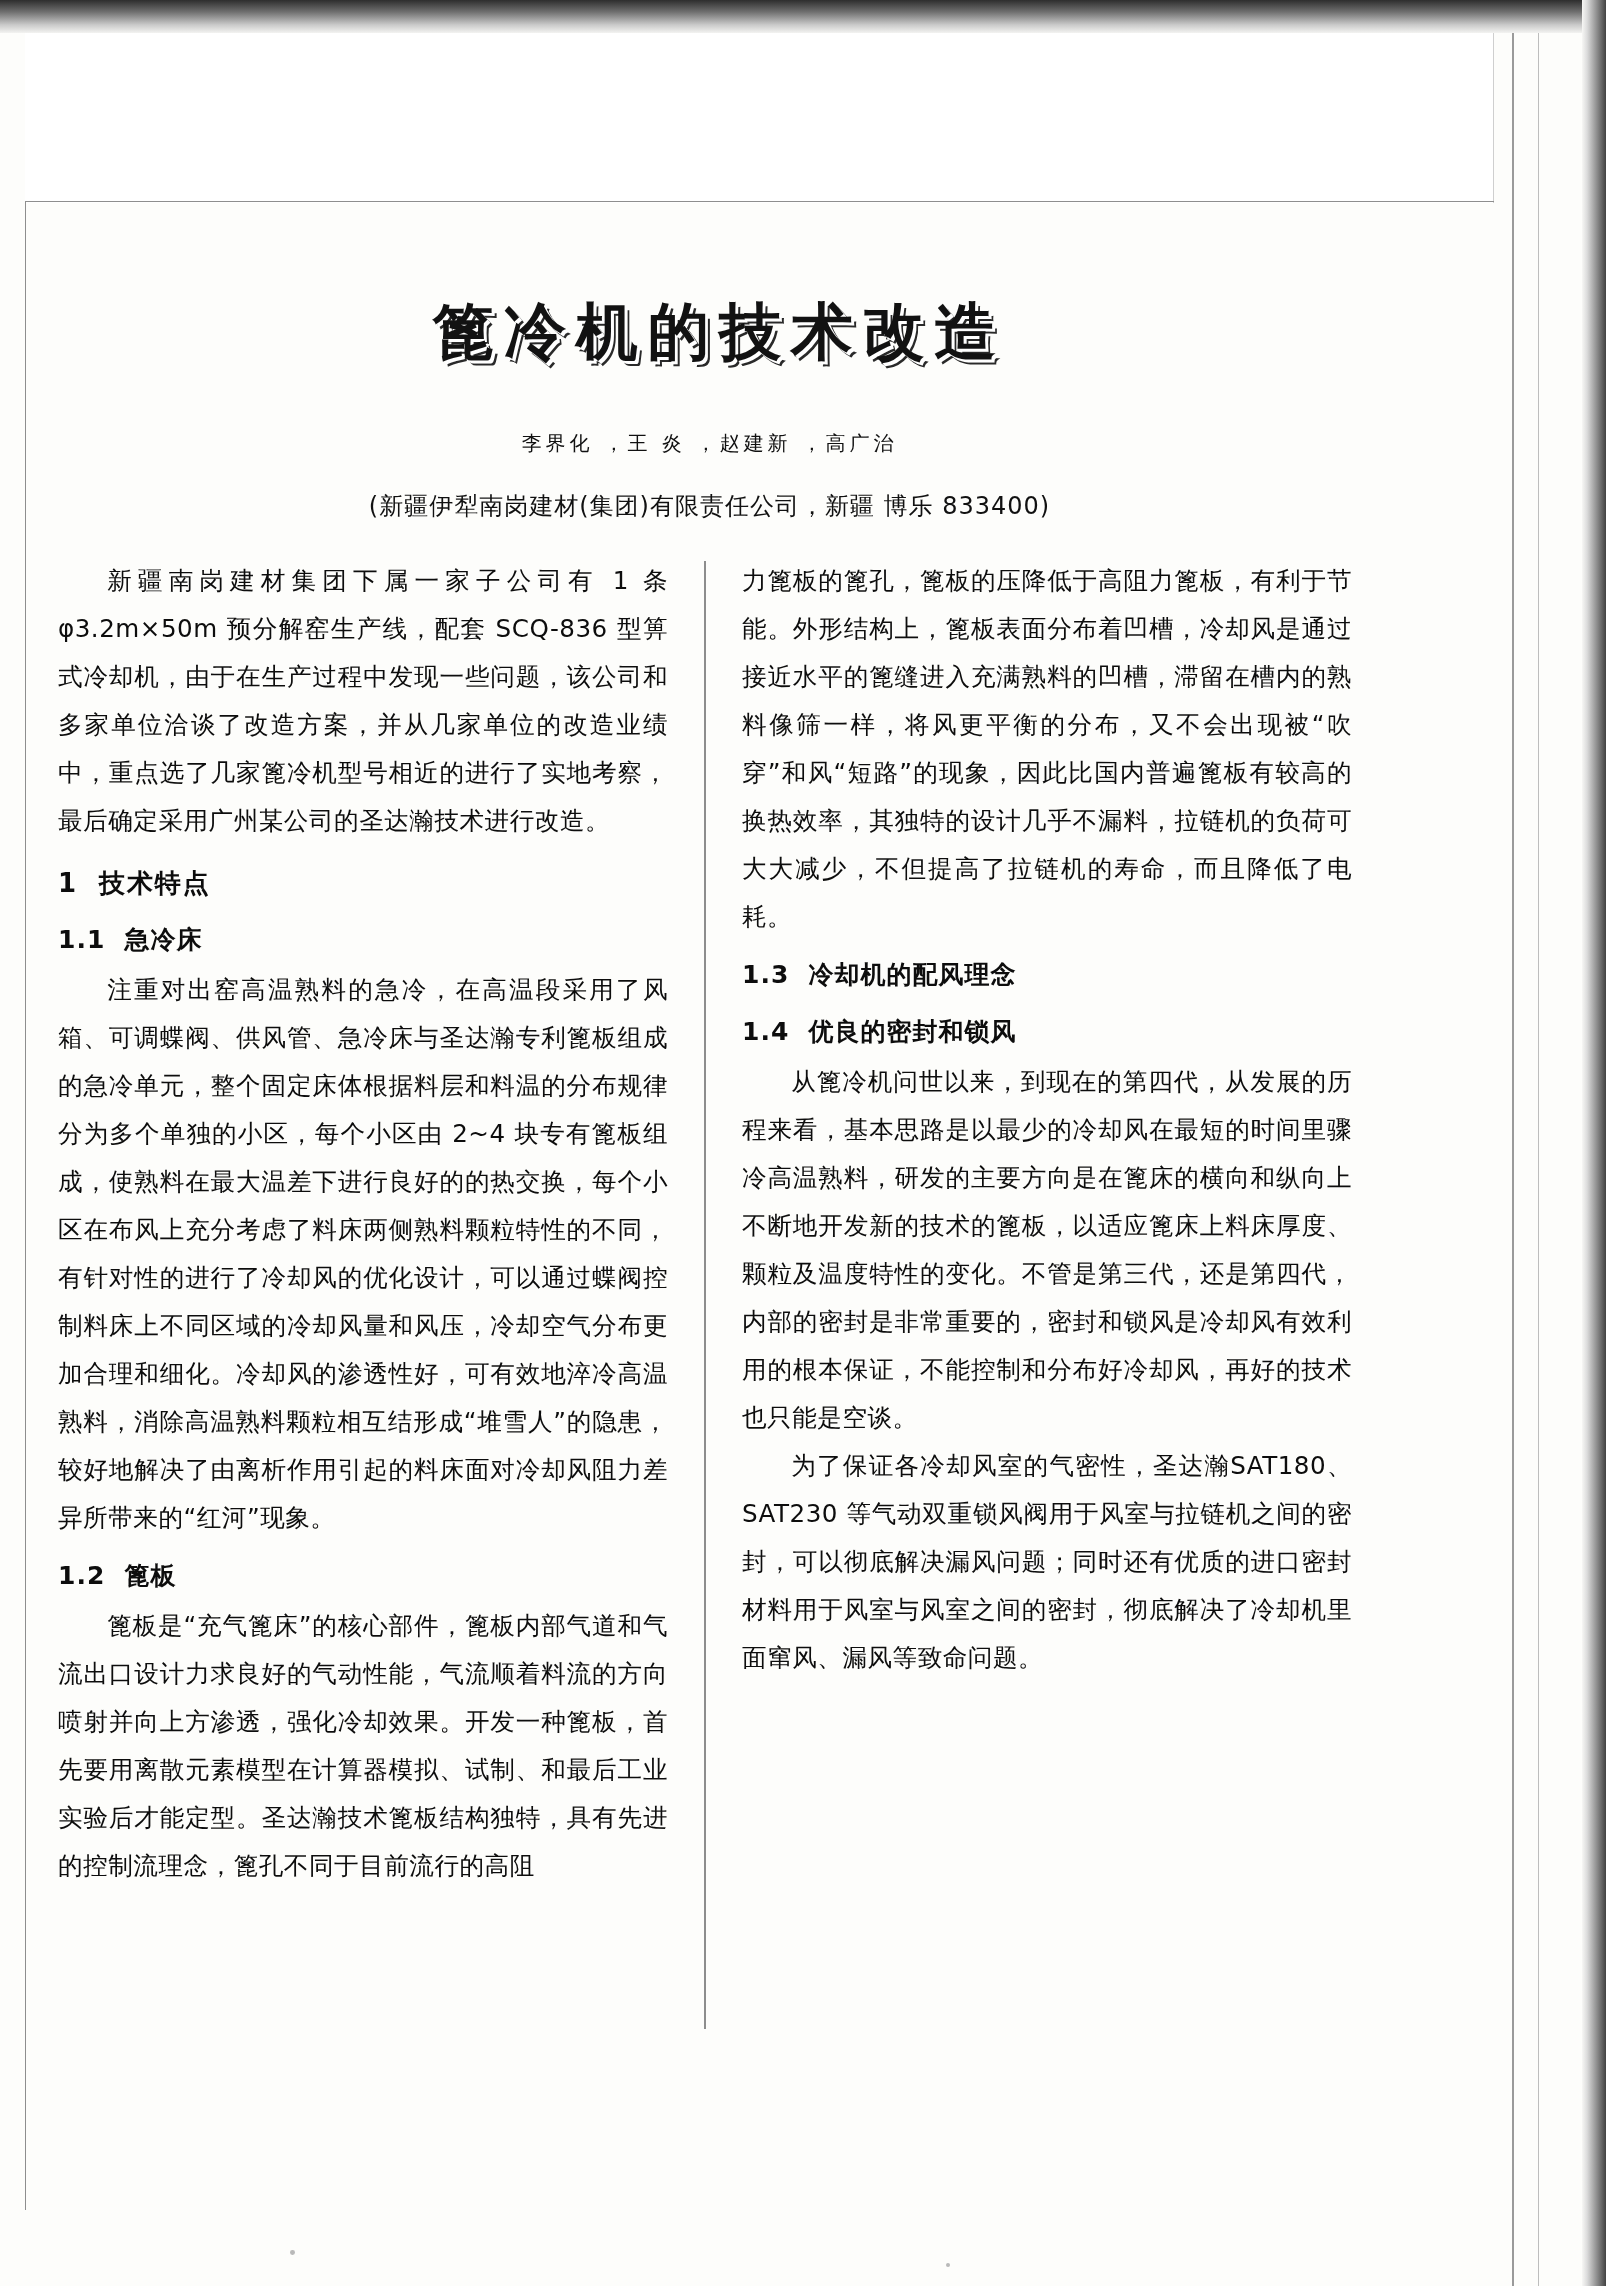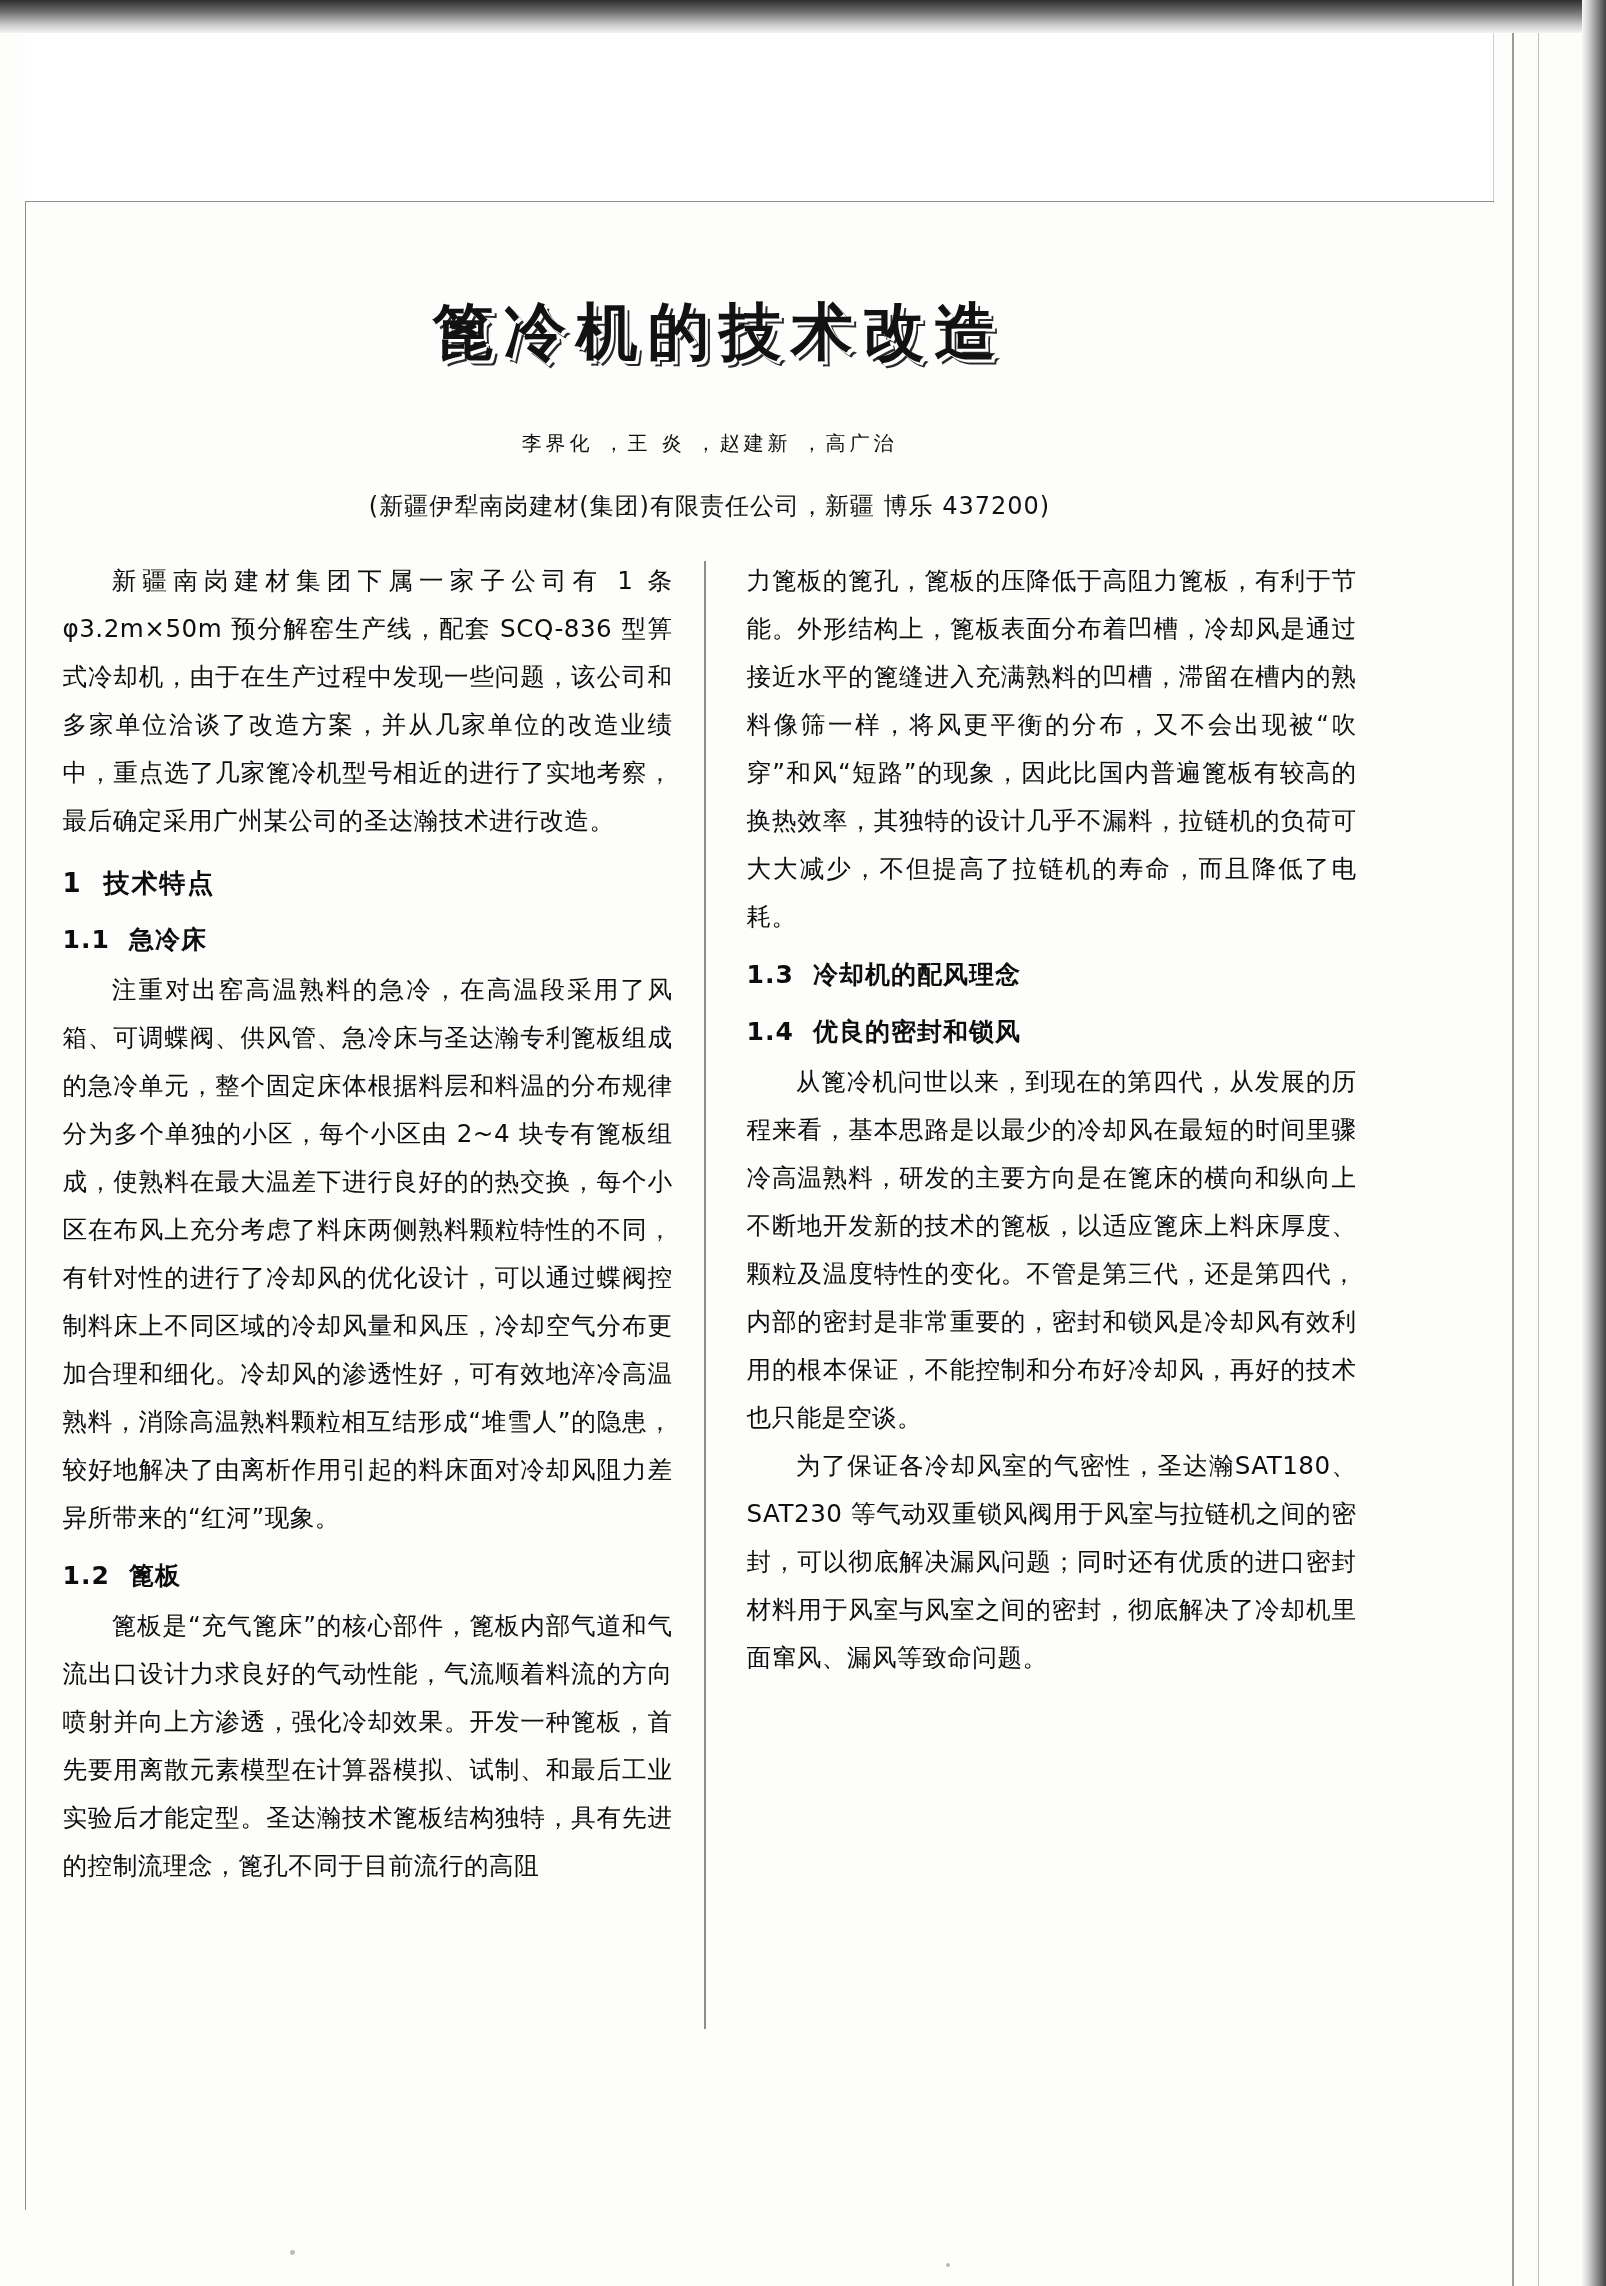--- a/index.html
+++ b/index.html
@@ -91,21 +91,20 @@
     font-size: 24px;
     letter-spacing: 1px;
     color: #111;
     margin-bottom: 35px;
   }
 
   .columns {
     display: flex;
     gap: 0px;
     position: relative;
-    justify-content: center;
   }
   .col {
     width: 610px;
     font-size: 24.6px;
     line-height: 48px;
     color: #0d0d0d;
     text-align: justify;
   }
   .col.left { padding-right: 37px; }
   .col.right { padding-left: 37px; }
@@ -153,21 +152,21 @@
   <div class="scan-inner-frame"></div>
   <div class="scan-speck" style="left:290px; top:2250px; width:4.8px; height:4.8px;"></div>
   <div class="scan-speck" style="left:946px; top:2263px; width:3.9px; height:3.9px;"></div>
 </div>
 
 <div class="doc">
 
   <h1 class="title">篦冷机的技术改造</h1>
 
   <div class="authors">李界化 ，王  炎 ，赵建新 ，高广治</div>
-  <div class="affiliation">(新疆伊犁南岗建材(集团)有限责任公司，新疆 博乐 437200)</div>
+  <div class="affiliation">(新疆伊犁南岗建材(集团)有限责任公司，新疆 博乐 833400)</div>
 
   <div class="columns">
     <div class="col-divider"></div>
 
     <div class="col left">
       <p class="body-text">新疆南岗建材集团下属一家子公司有 1 条 φ3.2m×50m 预分解窑生产线，配套 SCQ-836 型箅式冷却机，由于在生产过程中发现一些问题，该公司和多家单位洽谈了改造方案，并从几家单位的改造业绩中，重点选了几家篦冷机型号相近的进行了实地考察，最后确定采用广州某公司的圣达瀚技术进行改造。</p>
 
       <h2 class="section">
         <span class="num">1</span><span>技术特点</span>
       </h2>

